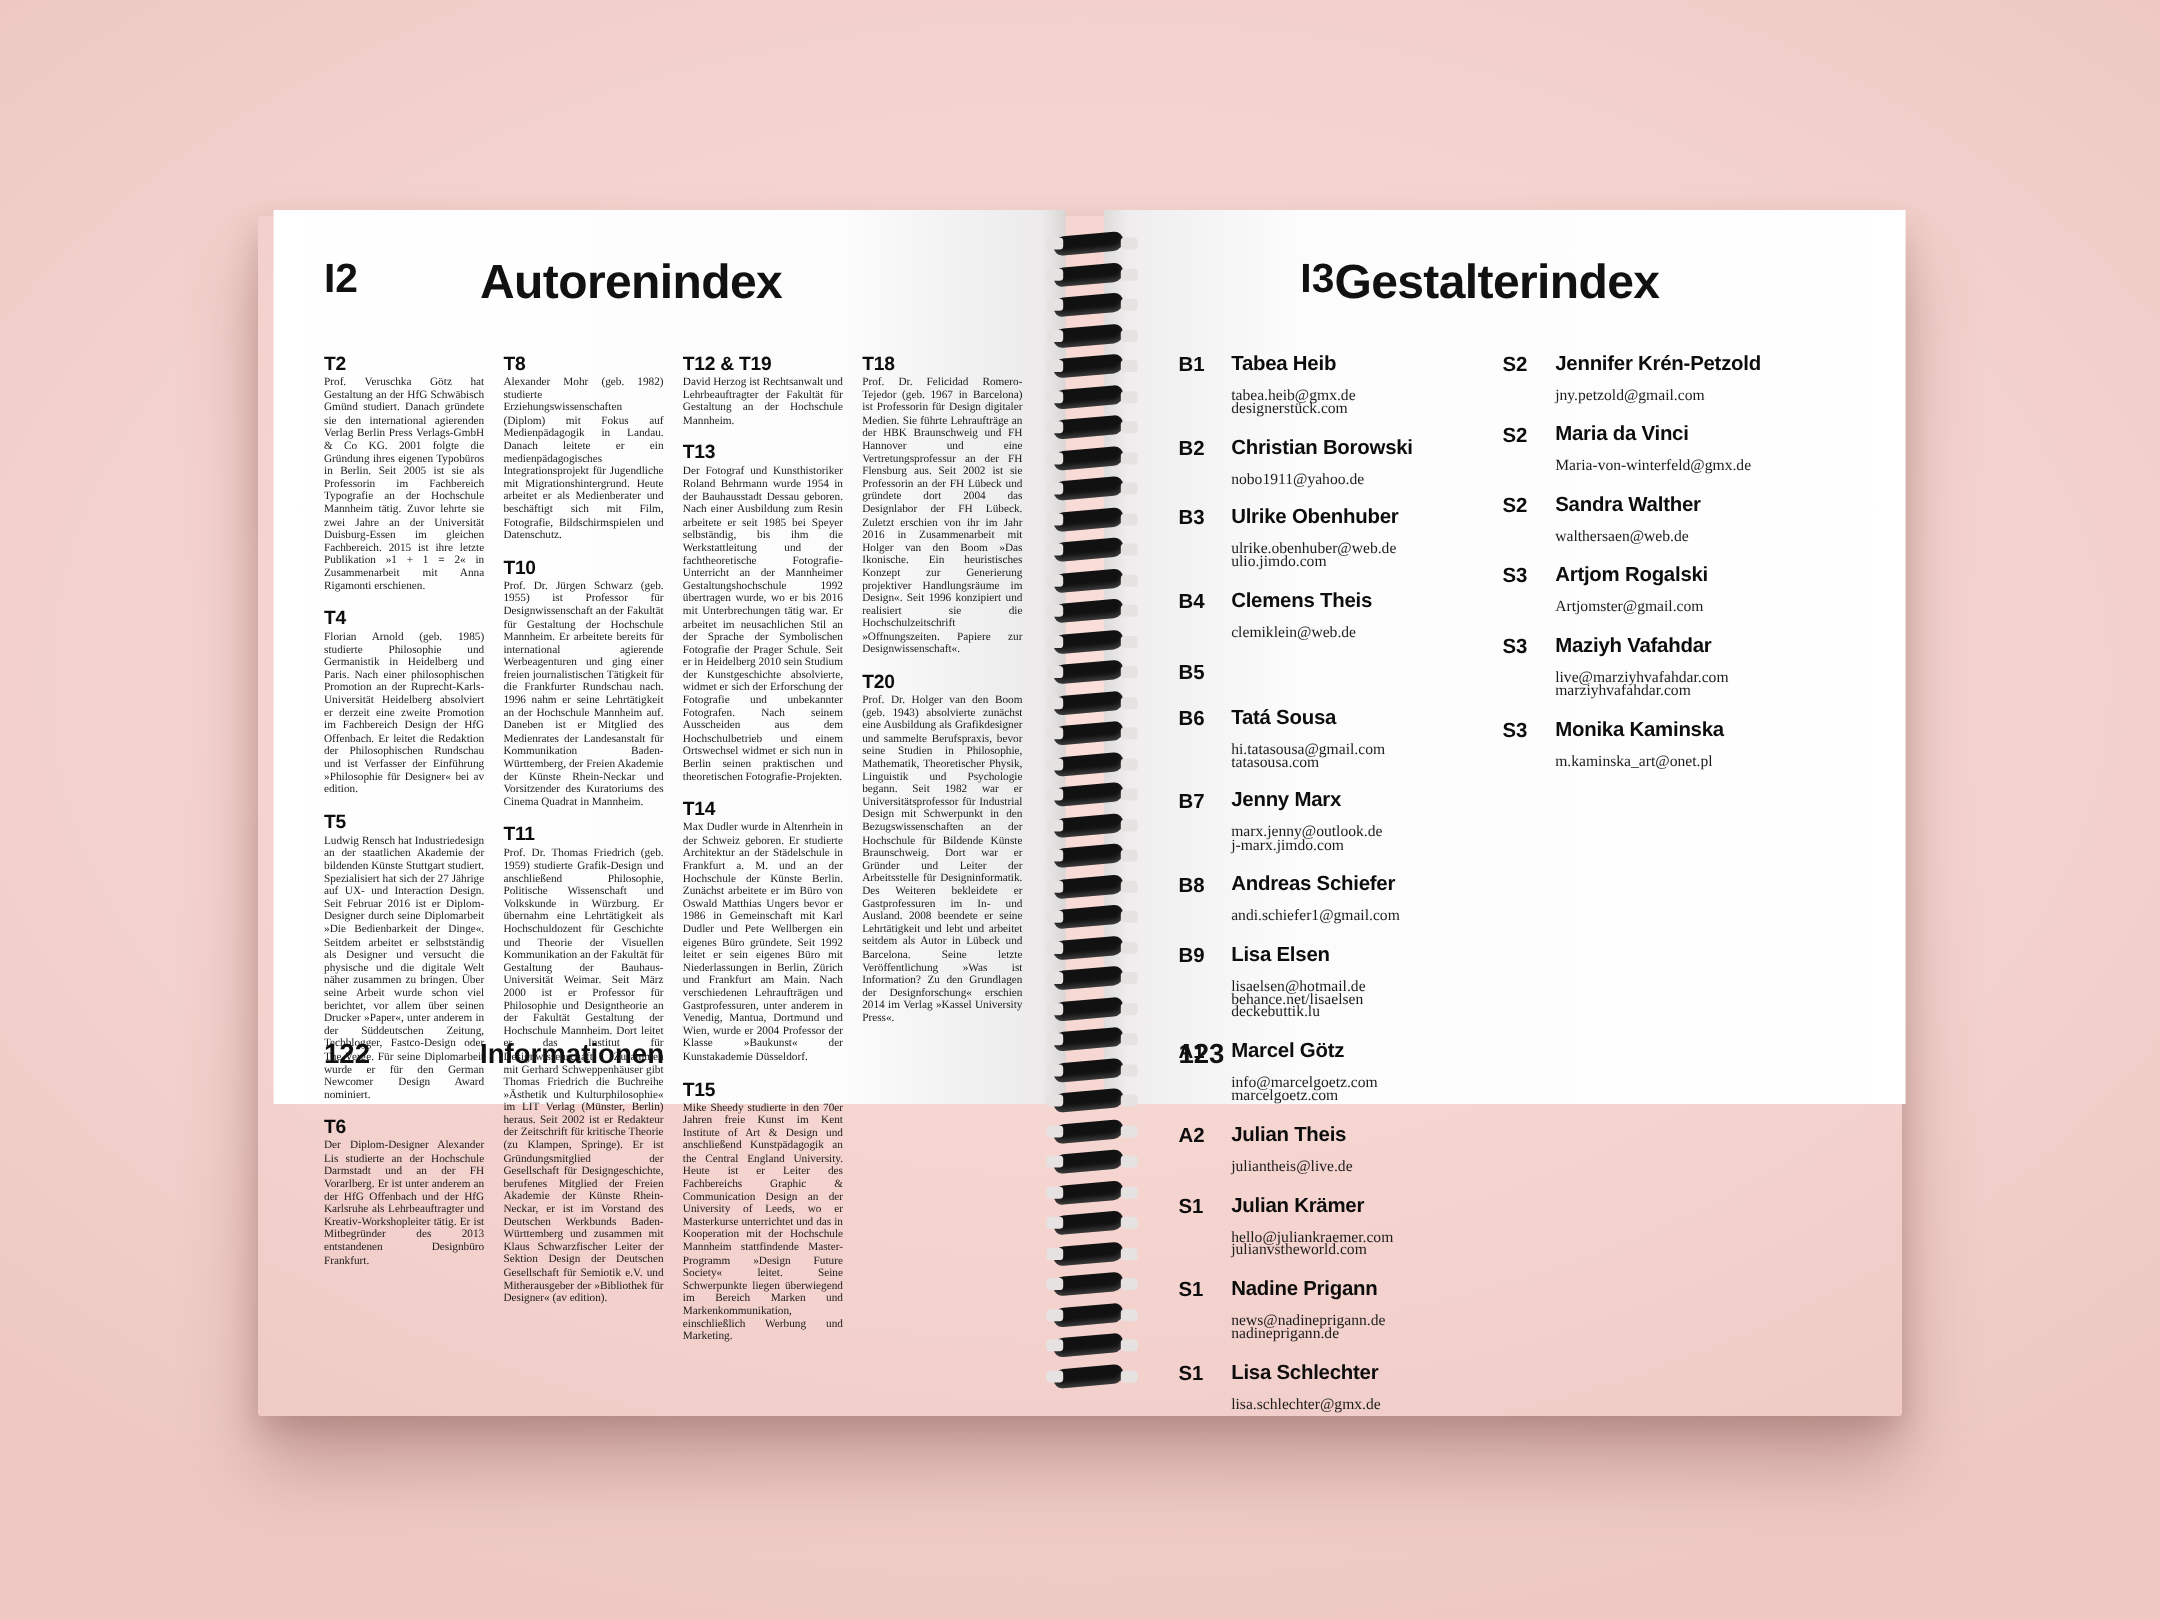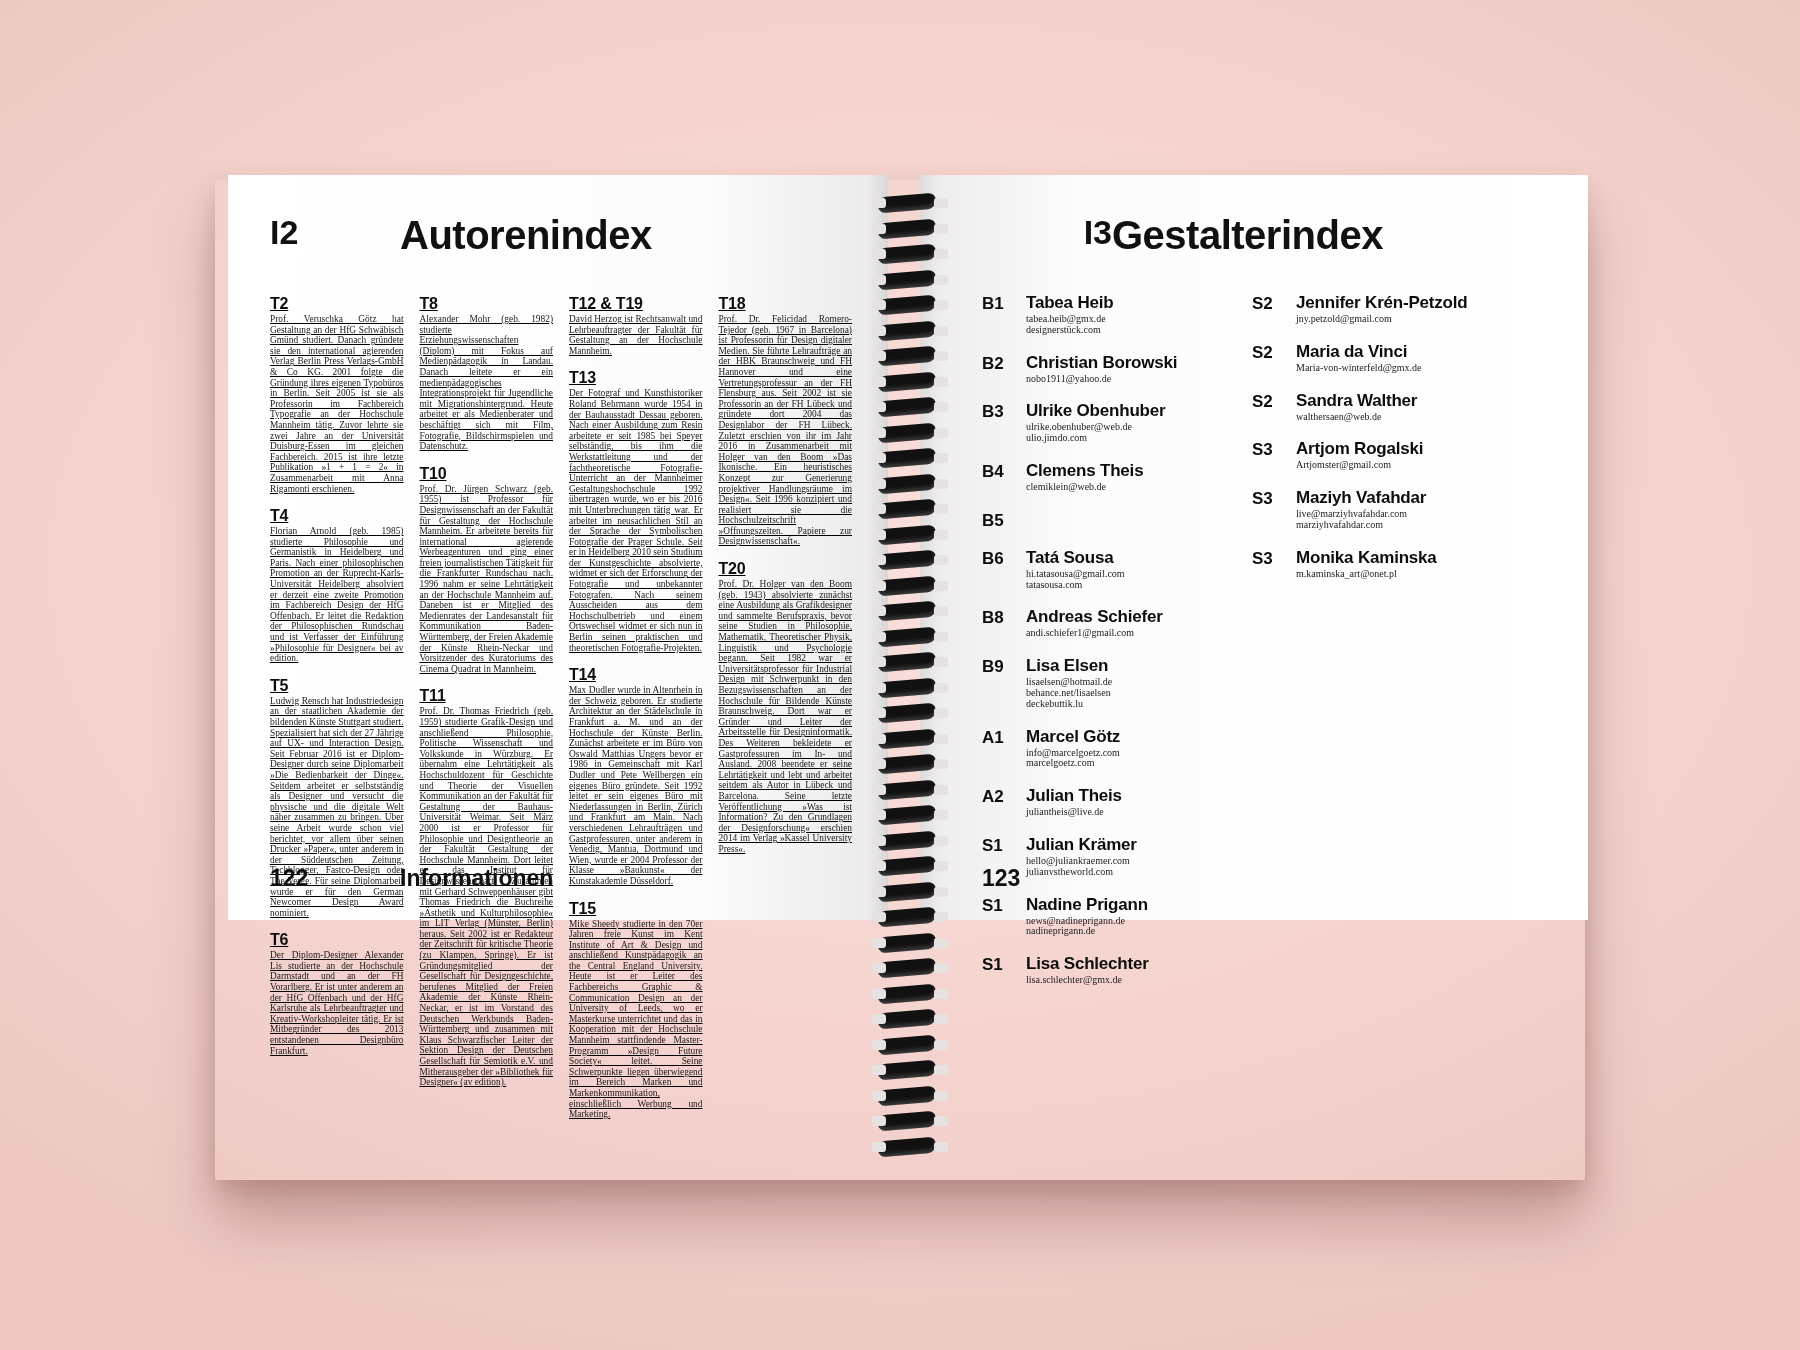--- a/index.html
+++ b/index.html
@@ -62,21 +62,21 @@
     position:absolute;bottom:28px;left:0;right:0;display:flex;align-items:baseline;
     font-family:"Liberation Sans", sans-serif;font-weight:700;font-size:23px;color:#111;
   }
 
   
   #left-cols{
     position:absolute;left:42px;top:120px;width:582px;height:820px;
     display:flex;gap:16px;
   }
   .col{width:134px;}
-  .entry{margin-bottom:13px;text-decoration:underline;}
+  .entry{margin-bottom:13px;}
   .entry .key{
     font-family:"Liberation Sans", sans-serif;font-weight:700;font-size:16px;color:#0d0d0d;
     margin-bottom:1px;letter-spacing:-0.2px;
   }
   .entry .body{
     font-family:"Liberation Serif", serif;font-size:9.4px;line-height:10.6px;
     color:#1a1a1a;text-align:justify;hyphens:auto;-webkit-hyphens:auto;
   }
 
   
@@ -89,22 +89,22 @@
   .rcode{
     font-family:"Liberation Sans", sans-serif;font-weight:700;font-size:17px;color:#0d0d0d;
     width:44px;flex:0 0 44px;padding-top:1px;
   }
   .rbody{flex:1;}
   .rname{
     font-family:"Liberation Sans", sans-serif;font-weight:700;font-size:17px;color:#0d0d0d;
     line-height:19px;letter-spacing:-0.2px;
   }
   .rmeta{
-    font-family:"Liberation Serif", serif;font-size:10px;line-height:10.8px;color:#1c1c1c;
-    margin-top:2px;
+    font-family:"Liberation Serif", serif;font-size:13px;line-height:10.8px;color:#1c1c1c;
+    margin-top:12px;
   }
   .rmeta span{display:block;}
 </style>
 </head>
 <body>
 
 <div id="stage">
   <div id="bg"></div>
   <div id="shadow"></div>
 
@@ -248,20 +248,30 @@
             <div class="rcode">B6</div>
             <div class="rbody">
               <div class="rname">Tatá Sousa</div>
               <div class="rmeta">
                 <span>hi.tatasousa@gmail.com</span>
                 <span>tatasousa.com</span>
               </div>
             </div>
           </div>
 
+          <div class="rrow">
+            <div class="rcode">B7</div>
+            <div class="rbody">
+              <div class="rname">Jenny Marx</div>
+              <div class="rmeta">
+                <span>marx.jenny@outlook.de</span>
+                <span>j-marx.jimdo.com</span>
+              </div>
+            </div>
+          </div>
 
           <div class="rrow">
             <div class="rcode">B8</div>
             <div class="rbody">
               <div class="rname">Andreas Schiefer</div>
               <div class="rmeta">
                 <span>andi.schiefer1@gmail.com</span>
               </div>
             </div>
           </div>

